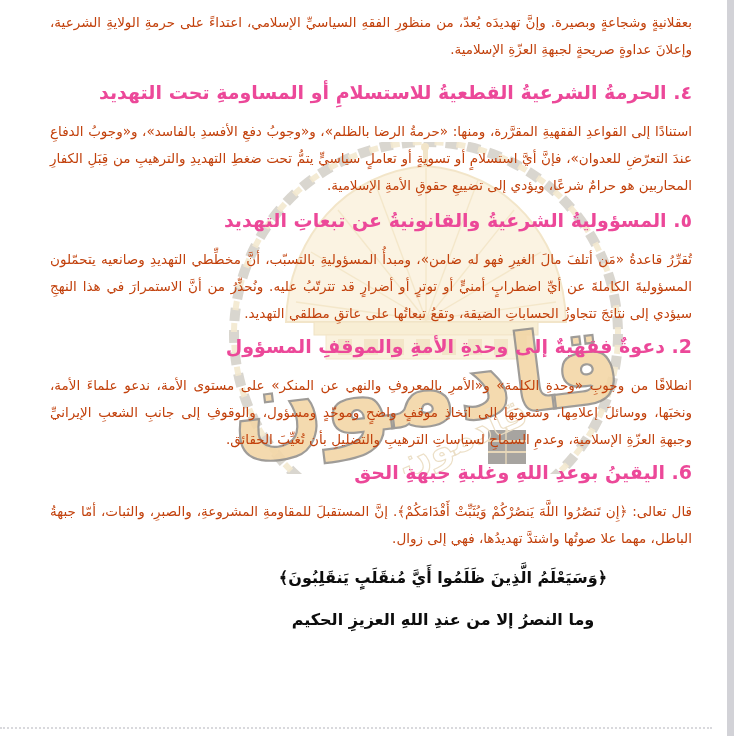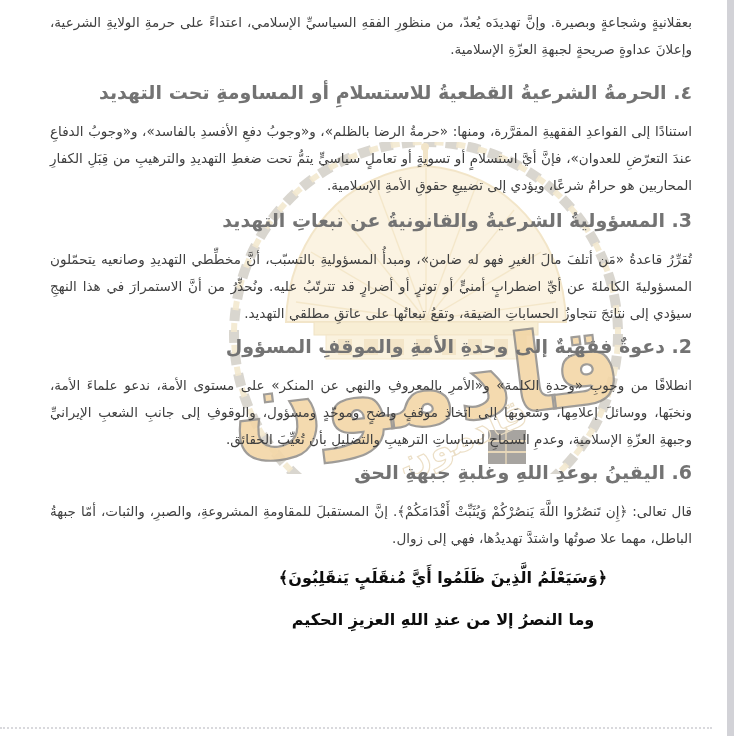--- a/index.html
+++ b/index.html
@@ -3,23 +3,23 @@
 <meta charset="utf-8">
 <style>
   html,body{margin:0;padding:0;background:#ffffff;}
   body{width:735px;height:736px;overflow:hidden;font-family:"DejaVu Sans",sans-serif;}
   .page{position:relative;width:735px;height:736px;background:#ffffff;direction:rtl;overflow:hidden;}
 
   
   .watermark{position:absolute;top:142px;left:226px;width:402px;height:332px;opacity:.52;z-index:0;pointer-events:none;}
 
   .content{position:absolute;top:0;right:43px;left:50px;z-index:1;color:#121212;}
-  .body-par{font-size:13.5px;line-height:27px;text-align:justify;text-align-last:right;margin:0;color:#404040;}
+  .body-par{font-size:13.5px;line-height:27px;text-align:justify;text-align-last:right;margin:0;color:#c2410c;}
   .intro{padding-top:9px;}
-  .sec-heading{font-size:19px;line-height:26px;font-weight:bold;color:#737373;margin:8px 0 0 0;}
+  .sec-heading{font-size:19px;line-height:26px;font-weight:bold;color:#ec4899;margin:8px 0 0 0;}
   .sec-body{margin-top:13px;}
   .centered-line{font-size:16px;line-height:26px;font-weight:bold;text-align:center;transform:translateX(72px);color:#0d0d0d;}
   .verse{margin-top:13px;}
   .dua{margin-top:9px;}
 
   .page-break{position:absolute;top:727px;left:0;width:712px;border-top:2px dotted #d9d9dd;z-index:2;}
   .scrollbar{position:absolute;top:0;right:1px;width:7px;height:736px;background:#d2d2d7;z-index:3;}
 </style>
 </head>
 <body>
@@ -77,21 +77,21 @@
     </g>
   </svg>
 
   <div class="content">
 
     <p class="body-par intro">بعقلانيةٍ وشجاعةٍ وبصيرة. وإنَّ تهديدَه يُعدّ، من منظورِ الفقهِ السياسيِّ الإسلامي، اعتداءً على حرمةِ الولايةِ الشرعية، وإعلانَ عداوةٍ صريحةٍ لجبهةِ العزّةِ الإسلامية.</p>
 
     <h2 class="sec-heading" style="margin-top:16px">٤. الحرمةُ الشرعيةُ القطعيةُ للاستسلامِ أو المساومةِ تحت التهديد</h2>
     <p class="body-par sec-body">استنادًا إلى القواعدِ الفقهيةِ المقرَّرة، ومنها: «حرمةُ الرضا بالظلم»، و«وجوبُ دفعِ الأفسدِ بالفاسد»، و«وجوبُ الدفاعِ عندَ التعرّضِ للعدوان»، فإنَّ أيَّ استسلامٍ أو تسويةٍ أو تعاملٍ سياسيٍّ يتمُّ تحت ضغطِ التهديدِ والترهيبِ من قِبَلِ الكفارِ المحاربين هو حرامٌ شرعًا، ويؤدي إلى تضييعِ حقوقِ الأمةِ الإسلامية.</p>
 
-    <h2 class="sec-heading">3. المسؤوليةُ الشرعيةُ والقانونيةُ عن تبعاتِ التهديد</h2>
+    <h2 class="sec-heading">٥. المسؤوليةُ الشرعيةُ والقانونيةُ عن تبعاتِ التهديد</h2>
     <p class="body-par sec-body">تُقرِّرُ قاعدةُ «مَن أتلفَ مالَ الغيرِ فهو له ضامن»، ومبدأُ المسؤوليةِ بالتسبّب، أنَّ مخطِّطي التهديدِ وصانعيه يتحمّلون المسؤوليةَ الكاملةَ عن أيِّ اضطرابٍ أمنيٍّ أو توترٍ أو أضرارٍ قد تترتّبُ عليه. ونُحذِّرُ من أنَّ الاستمرارَ في هذا النهجِ سيؤدي إلى نتائجَ تتجاوزُ الحساباتِ الضيقة، وتقعُ تبعاتُها على عاتقِ مطلقي التهديد.</p>
 
     <h2 class="sec-heading" style="margin-top:6px">2. دعوةٌ فقهيةٌ إلى وحدةِ الأمةِ والموقفِ المسؤول</h2>
     <p class="body-par sec-body">انطلاقًا من وجوبِ «وحدةِ الكلمة» و«الأمرِ بالمعروفِ والنهي عن المنكر» على مستوى الأمة، ندعو علماءَ الأمة، ونخبَها، ووسائلَ إعلامِها، وشعوبَها إلى اتخاذِ موقفٍ واضحٍ وموحّدٍ ومسؤول، والوقوفِ إلى جانبِ الشعبِ الإيرانيِّ وجبهةِ العزّةِ الإسلامية، وعدمِ السماحِ لسياساتِ الترهيبِ والتضليلِ بأن تُغيِّبَ الحقائق.</p>
 
     <h2 class="sec-heading" style="margin-top:6px">6. اليقينُ بوعدِ اللهِ وغلبةِ جبهةِ الحق</h2>
     <p class="body-par sec-body" style="">قال تعالى: ﴿إِن تَنصُرُوا اللَّهَ يَنصُرْكُمْ وَيُثَبِّتْ أَقْدَامَكُمْ﴾. إنَّ المستقبلَ للمقاومةِ المشروعةِ، والصبرِ، والثبات، أمّا جبهةُ الباطل، مهما علا صوتُها واشتدَّ تهديدُها، فهي إلى زوال.</p>
 
     <p class="centered-line verse">﴿وَسَيَعْلَمُ الَّذِينَ ظَلَمُوا أَيَّ مُنقَلَبٍ يَنقَلِبُونَ﴾</p>
 

